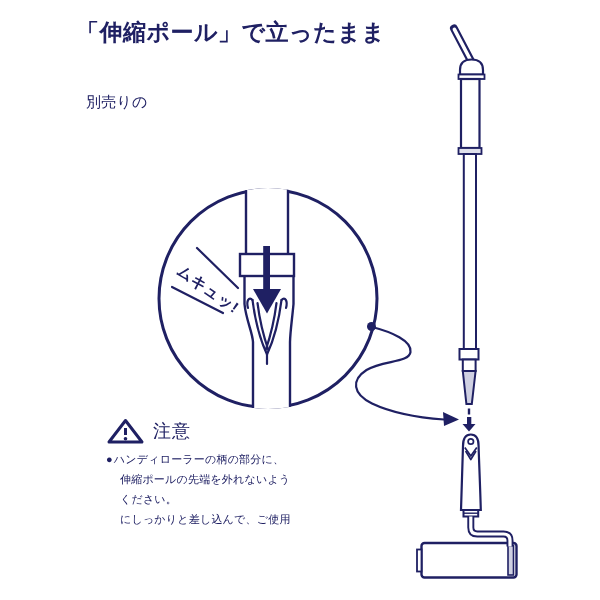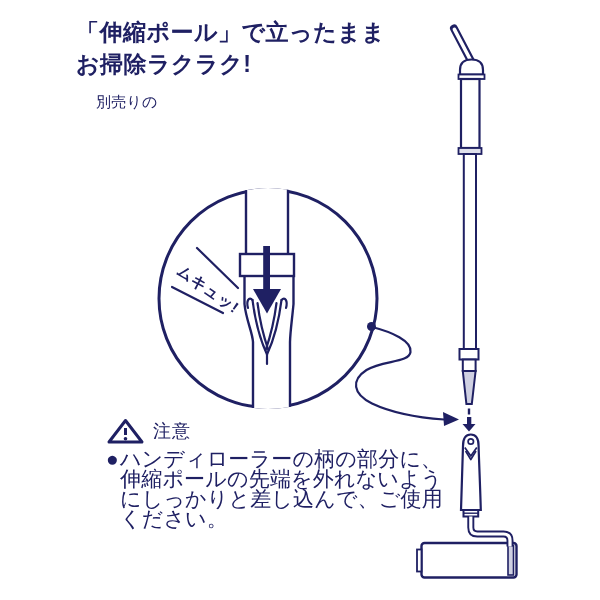--- a/index.html
+++ b/index.html
@@ -7,45 +7,44 @@
     position:relative;width:542px;height:600px;background:#ffffff;overflow:hidden;
     font-family:"Liberation Sans","DejaVu Sans",sans-serif;color:#1f2063;
   }
   .art{position:absolute;left:0;top:0;width:600px;height:600px;}
   .title{
     position:absolute;left:76px;top:16px;
     font-size:23px;line-height:32px;font-weight:700;letter-spacing:0.5px;
     color:#1f2063;white-space:nowrap;
   }
   .subtitle{
-    position:absolute;left:96px;top:92px;
+    position:absolute;left:86px;top:92px;
     font-size:15px;line-height:20px;font-weight:500;letter-spacing:0.2px;
     color:#1f2063;white-space:nowrap;
   }
   .caution{position:absolute;left:106px;top:417px;color:#1f2063;}
   .caution-head{display:flex;align-items:center;height:28px;}
   .caution-head .hd{
     font-size:18px;font-weight:400;margin-left:7px;letter-spacing:1px;
   }
   .caution-body{
-    margin-top:4px;font-size:21px;line-height:20px;font-weight:500;
+    margin-top:4px;font-size:11px;line-height:20px;font-weight:500;
     letter-spacing:0.2px;white-space:nowrap;
   }
   .caution-body .ln{padding-left:14px;}
   .caution-body .ln.first{padding-left:0;}
   .caution-body .bullet{margin-right:1px;}
 </style>
 </head>
 <body>
 
 <div class="canvas">
 
   <div class="title">
     <div>「伸縮ポール」で立ったまま</div>
-    <div>お掃除ラクラク!</div>
   </div>
 
   <div class="subtitle">
     <div>別売りの</div>
   </div>
 
   <svg class="art" viewBox="0 0 600 600">
     <defs>
       <clipPath id="insetClip">
           <circle cx="268" cy="298.5" r="110.5"></circle>
@@ -146,18 +145,18 @@
       <svg width="40" height="28" viewBox="0 0 40 28">
         <path d="M19.5,3.5 L36,25 L3,25 Z" fill="none" stroke="#1f2063" stroke-width="3" stroke-linejoin="round"></path>
         <line x1="19.5" y1="11" x2="19.5" y2="18" stroke="#1f2063" stroke-width="3"></line>
         <circle cx="19.5" cy="21.8" r="1.8" fill="#1f2063"></circle>
       </svg>
       <span class="hd">注意</span>
     </div>
     <div class="caution-body">
       <div class="ln first"><span class="bullet">●</span><span>ハンディローラーの柄の部分に、</span></div>
       <div class="ln">伸縮ポールの先端を外れないよう</div>
+      <div class="ln">ください。</div>
       <div class="ln">にしっかりと差し込んで、ご使用</div>
-      <div class="ln">ください。</div>
     </div>
   </div>
 
 </div>
 
 </body></html>

